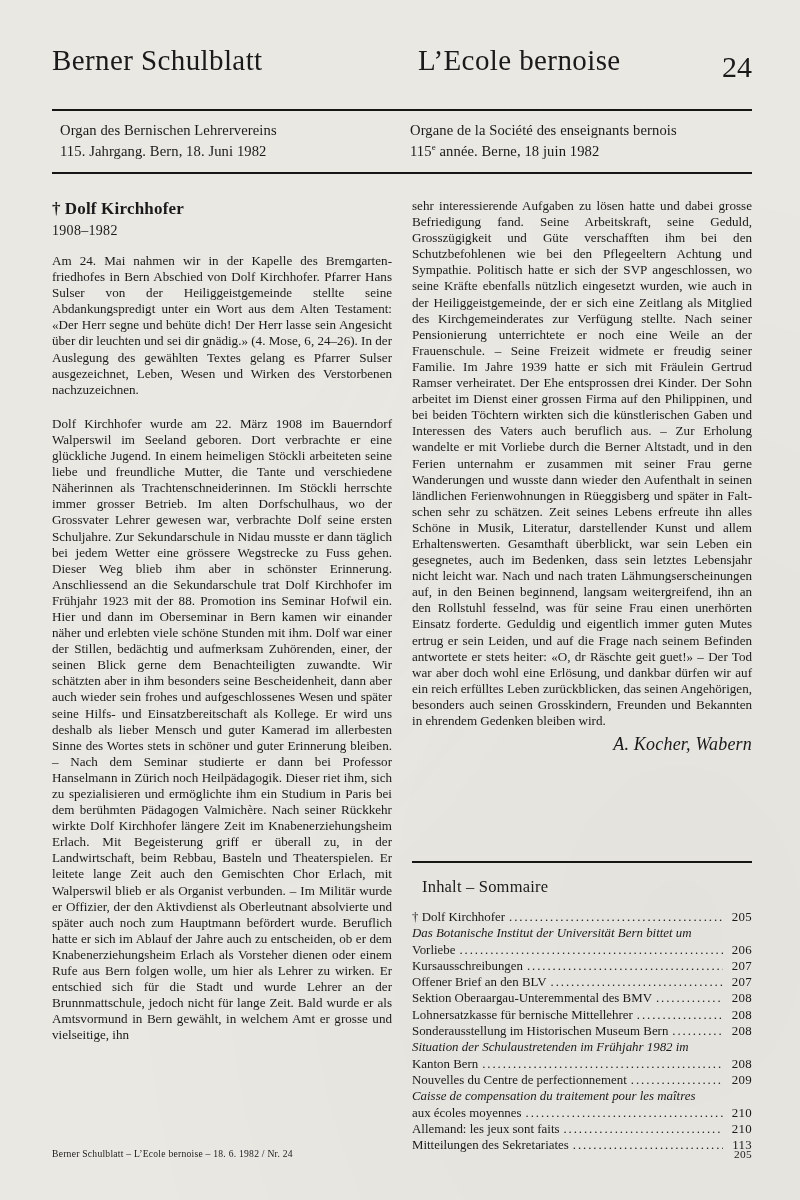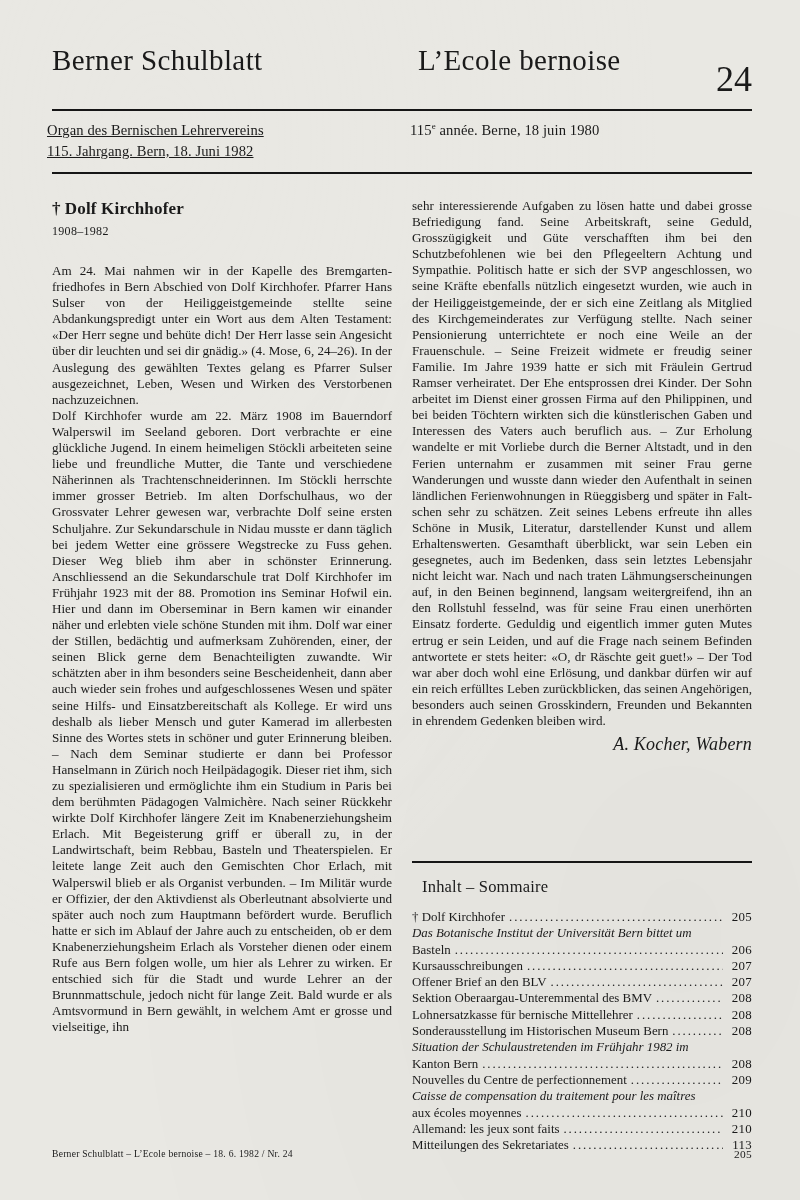--- a/index.html
+++ b/index.html
@@ -45,42 +45,42 @@
     position: absolute;
     left: 366px;
     top: 0;
     font-size: 29px;
     letter-spacing: 0.4px;
     white-space: nowrap;
   }
   .masthead-number {
     position: absolute;
     right: 0;
-    top: 14px;
-    font-size: 36px;
+    top: 6px;
+    font-size: 30px;
   }
 
   .rule {
     position: absolute;
     left: 52px;
     width: 700px;
     background: #161616;
   }
   .rule-top    { top: 109px;  height: 2.4px; }
   .rule-bottom { top: 172px;  height: 2.4px; }
 
   
   .submast {
     position: absolute;
     top: 120px;
     font-size: 14.6px;
     line-height: 1.45;
     letter-spacing: 0.1px;
   }
-  .submast-left  { left: 47px; text-decoration: underline; }
+  .submast-left  { left: 60px; }
   .submast-right { left: 410px; }
   .submast div { white-space: nowrap; }
   .sup { font-size: 9px; vertical-align: super; }
 
   
   .col {
     position: absolute;
     top: 198px;
     width: 340px;
     font-size: 13.1px;
@@ -94,32 +94,32 @@
 
   .obit-title {
     font-size: 17px;
     line-height: 22px;
     margin: 0 0 3px 0;
     text-align: left;
     letter-spacing: 0.2px;
   }
   .obit-dagger { margin-right: 4px; }
   .obit-dates {
-    font-size: 12px;
+    font-size: 14px;
     line-height: 16px;
     text-align: left;
-    margin-bottom: 24px;
+    margin-bottom: 14px;
     letter-spacing: 0.3px;
   }
 
   .para {
     margin: 0;
     text-align: justify;
   }
-  .para + .para { margin-top: 0; }
+  .para + .para { margin-top: 18px; }
 
   .signature {
     text-align: right;
     font-style: italic;
     font-size: 18px;
     margin-top: 7px;
     letter-spacing: 0.2px;
   }
 
   
@@ -223,21 +223,22 @@
   </div>
 
   <div class="rule rule-top"></div>
 
   <div class="submast submast-left">
     <div>Organ des Bernischen Lehrervereins</div>
     <div>115. Jahrgang. Bern, 18. Juni 1982</div>
   </div>
 
   <div class="submast submast-right">
-    <div><span>115</span><span class="sup">e</span><span> année. Berne, 18 juin 1980</span></div>
+    <div>Organe de la Société des enseignants bernois</div>
+    <div><span>115</span><span class="sup">e</span><span> année. Berne, 18 juin 1982</span></div>
   </div>
 
   <div class="rule rule-bottom"></div>
 
   <div class="col col-left">
     <h1 class="obit-title"><span class="obit-dagger">†</span><span>Dolf Kirchhofer</span></h1>
     <div class="obit-dates">1908–1982</div>
 
     <p class="para">Am 24. Mai nahmen wir in der Kapelle des Bremgarten­friedhofes in Bern Abschied von Dolf Kirchhofer. Pfar­rer Hans Sulser von der Heiliggeistgemeinde stellte seine Abdankungspredigt unter ein Wort aus dem Al­ten Testament: «Der Herr segne und behüte dich! Der Herr lasse sein Angesicht über dir leuchten und sei dir gnädig.» (4. Mose, 6, 24–26). In der Auslegung des ge­wählten Textes gelang es Pfarrer Sulser ausgezeichnet, Leben, Wesen und Wirken des Verstorbenen nachzu­zeichnen.</p>
     <p class="para">Dolf Kirchhofer wurde am 22. März 1908 im Bauern­dorf Walperswil im Seeland geboren. Dort verbrachte er eine glückliche Jugend. In einem heimeligen Stöckli arbeiteten seine liebe und freundliche Mutter, die Tante und verschiedene Näherinnen als Trachtenschneiderin­nen. Im Stöckli herrschte immer grosser Betrieb. Im alten Dorfschulhaus, wo der Grossvater Lehrer gewe­sen war, verbrachte Dolf seine ersten Schuljahre. Zur Sekundarschule in Nidau musste er dann täglich bei jedem Wetter eine grössere Wegstrecke zu Fuss gehen. Dieser Weg blieb ihm aber in schönster Erinnerung. Anschliessend an die Sekundarschule trat Dolf Kirch­hofer im Frühjahr 1923 mit der 88. Promotion ins Se­minar Hofwil ein. Hier und dann im Oberseminar in Bern kamen wir einander näher und erlebten viele schöne Stunden mit ihm. Dolf war einer der Stillen, bedächtig und aufmerksam Zuhörenden, einer, der sei­nen Blick gerne dem Benachteiligten zuwandte. Wir schätzten aber in ihm besonders seine Bescheidenheit, dann aber auch wieder sein frohes und aufgeschlossenes Wesen und später seine Hilfs- und Einsatzbereitschaft als Kollege. Er wird uns deshalb als lieber Mensch und guter Kamerad im allerbesten Sinne des Wortes stets in schöner und guter Erinnerung bleiben. – Nach dem Seminar studierte er dann bei Professor Hanselmann in Zürich noch Heilpädagogik. Dieser riet ihm, sich zu spezialisieren und ermöglichte ihm ein Studium in Paris bei dem berühmten Pädagogen Valmichère. Nach seiner Rückkehr wirkte Dolf Kirchhofer längere Zeit im Kna­benerziehungsheim Erlach. Mit Begeisterung griff er überall zu, in der Landwirtschaft, beim Rebbau, Basteln und Theaterspielen. Er leitete lange Zeit auch den Ge­mischten Chor Erlach, mit Walperswil blieb er als Or­ganist verbunden. – Im Militär wurde er Offizier, der den Aktivdienst als Oberleutnant absolvierte und später auch noch zum Hauptmann befördert wurde. Beruflich hatte er sich im Ablauf der Jahre auch zu entscheiden, ob er dem Knabenerziehungsheim Erlach als Vorsteher dienen oder einem Rufe aus Bern folgen wolle, um hier als Lehrer zu wirken. Er entschied sich für die Stadt und wurde Lehrer an der Brunnmattschule, jedoch nicht für lange Zeit. Bald wurde er als Amtsvormund in Bern gewählt, in welchem Amt er grosse und vielseitige, ihn</p>
@@ -256,21 +257,21 @@
         <div class="toc-item">
           <div class="toc-row">
             <span class="toc-label">† Dolf Kirchhofer</span>
             <span class="toc-dots">..........................................................................................</span>
             <span class="toc-page">205</span>
           </div>
         </div>
         <div class="toc-item">
           <span class="toc-wrapline">Das Botanische Institut der Universität Bern bittet um</span>
           <div class="toc-row">
-            <span class="toc-label">Basteln</span>
+            <span class="toc-label">Vorliebe</span>
             <span class="toc-dots">..........................................................................................</span>
             <span class="toc-page">206</span>
           </div>
         </div>
         <div class="toc-item">
           <div class="toc-row">
             <span class="toc-label">Kursausschreibungen</span>
             <span class="toc-dots">..........................................................................................</span>
             <span class="toc-page">207</span>
           </div>

